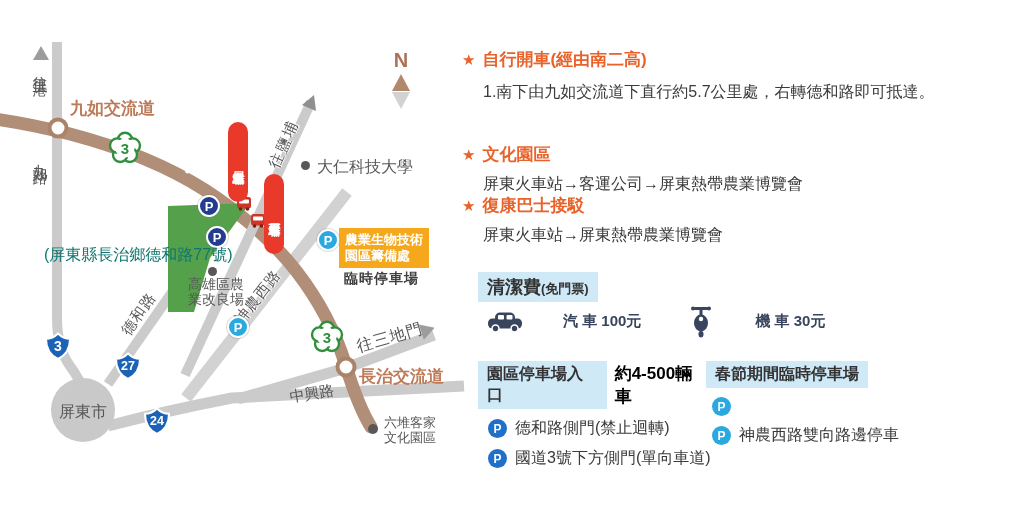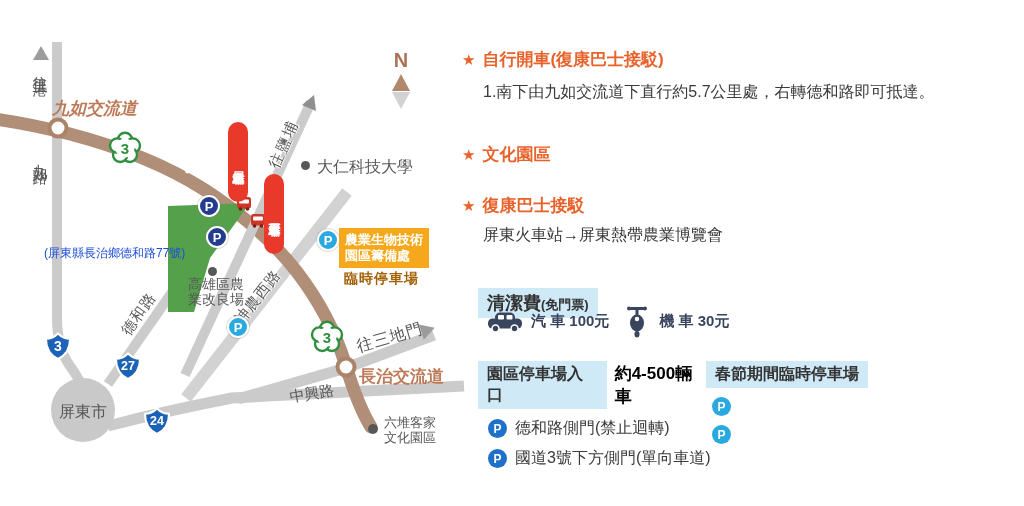--- a/index.html
+++ b/index.html
@@ -7,33 +7,33 @@
           font-family:"Liberation Sans","DejaVu Sans",sans-serif;}
   .abs{position:absolute;}
   
   .map-label{position:absolute;color:#595757;white-space:nowrap;font-size:15px;}
   .vtext{writing-mode:vertical-rl;text-orientation:upright;letter-spacing:3px;font-size:15px;}
   .rot{transform-origin:center;}
   .roadtext{text-shadow:0 0 2px #fff,0 0 2px #fff,1px 1px 0 #fff,-1px -1px 0 #fff;}
   .ic-label{color:#bd7a58;font-weight:bold;font-size:17px;}
   .expo-name{color:#3f9e3a;font-weight:bold;font-size:19px;letter-spacing:1px;
     text-shadow:-1px -1px 0 #fff,1px -1px 0 #fff,-1px 1px 0 #fff,1px 1px 0 #fff,0 0 4px #fff;}
-  .expo-addr{color:#1d4ed8;font-size:12px;}
+  .expo-addr{color:#0f766e;font-size:16px;}
   .gray-dot{position:absolute;border-radius:50%;background:#595757;}
   .pill{position:absolute;width:20px;background:#e8392b;border-radius:10px;color:#fff;
         font-size:12px;font-weight:bold;writing-mode:vertical-rl;text-orientation:upright;
         display:flex;align-items:center;justify-content:center;box-sizing:border-box;padding:5px 0;}
   .p-circle{position:absolute;width:22px;height:22px;border-radius:50%;color:#fff;font-weight:bold;
         font-size:13px;display:flex;align-items:center;justify-content:center;border:2px solid #fff;
         box-sizing:border-box;box-shadow:0 0 0 1px rgba(120,120,120,.25);}
   .p-dark{background:#233c90;}
   .p-light{background:#29a9e0;}
   .biotech-box{position:absolute;background:#f6a81c;color:#fff;font-weight:bold;font-size:13px;
         line-height:16px;padding:4px 6px;white-space:nowrap;}
-  .temp-red{color:#a16207;font-weight:bold;font-size:14px;letter-spacing:1px;}
+  .temp-red{color:#404040;font-weight:bold;font-size:14px;letter-spacing:1px;}
   .tri{width:0;height:0;position:absolute;}
   .tri-up-gray{border-left:8px solid transparent;border-right:8px solid transparent;border-bottom:14px solid #9c9c9c;}
   .compass{position:absolute;display:flex;flex-direction:column;align-items:center;}
   .compass-n{color:#ad7256;font-weight:bold;font-size:20px;line-height:20px;}
   .compass-up{width:0;height:0;border-left:9px solid transparent;border-right:9px solid transparent;border-bottom:17px solid #b2886c;margin-top:4px;}
   .compass-down{width:0;height:0;border-left:9px solid transparent;border-right:9px solid transparent;border-top:17px solid #d2d2d2;margin-top:1px;}
   .freeway-name{color:#fff;font-weight:bold;font-size:16px;letter-spacing:4px;}
   
   .sec{position:absolute;}
   .sec-title{display:flex;align-items:center;gap:7px;color:#e8622a;font-weight:bold;font-size:17px;}
@@ -127,21 +127,21 @@
 
   <div class="compass" style="left:384px;top:50px;width:34px;">
     <div class="compass-n">N</div>
     <div class="compass-up"></div>
     <div class="compass-down"></div>
   </div>
 
   <div class="tri tri-up-gray" style="left:33px;top:46px;"></div>
   <div class="map-label vtext" style="left:30px;top:64px;">往里港</div>
   <div class="map-label vtext" style="left:30px;top:152px;">九如路</div>
-  <div class="map-label ic-label" style="left:52px;top:97px;font-style:italic;">九如交流道</div>
+  <div class="map-label ic-label" style="left:70px;top:97px;">九如交流道</div>
   <div class="map-label freeway-name rot" style="left:173px;top:153px;transform:translate(-50%,-50%) rotate(40deg);">南二高</div>
 
   <div class="pill" style="left:228px;top:122px;height:80px;">屏客站上車</div>
   <div class="pill" style="left:264px;top:174px;height:80px;">屏客站下車</div>
 
   <div class="map-label roadtext rot" style="left:284px;top:144px;letter-spacing:2px;transform:translate(-50%,-50%) rotate(-66deg);">往鹽埔</div>
   <div class="gray-dot" style="left:301px;top:161px;width:9px;height:9px;"></div>
   <div class="map-label" style="left:317px;top:157px;font-size:16px;">大仁科技大學</div>
 
   <div class="p-circle p-dark" style="left:198px;top:195px;">P</div>
@@ -174,48 +174,49 @@
 
   <div class="gray-dot" style="left:368px;top:424px;width:10px;height:10px;"></div>
   <div class="map-label" style="left:384px;top:415px;font-size:13px;line-height:15px;">
     <div>六堆客家</div>
     <div>文化園區</div>
   </div>
 
   <div class="sec" style="left:462px;top:48px;width:556px;">
     <div class="sec-title">
       <span class="star">★</span>
-      <span>自行開車(復康巴士接駁)</span>
+      <span>自行開車(經由南二高)</span>
     </div>
     <div class="sec-body">
       <div>1.南下由九如交流道下直行約5.7公里處，右轉德和路即可抵達。</div>
     </div>
   </div>
 
   <div class="sec" style="left:462px;top:143px;width:556px;">
     <div class="sec-title">
       <span class="star">★</span>
       <span>文化園區</span>
     </div>
+    <div class="sec-body" style="line-height:19px;">屏東火車站→客運公司→屏東熱帶農業博覽會</div>
   </div>
 
   <div class="sec" style="left:462px;top:194px;width:556px;">
     <div class="sec-title">
       <span class="star">★</span>
       <span>復康巴士接駁</span>
     </div>
     <div class="sec-body" style="line-height:19px;">屏東火車站→屏東熱帶農業博覽會</div>
   </div>
 
-  <div class="sec" style="left:478px;top:288px;">
+  <div class="sec" style="left:478px;top:272px;">
     <span class="badge" style="font-size:18px;">
       <span>清潔費</span><span class="small">(免門票)</span>
     </span>
   </div>
-  <div class="fee-row" style="left:487px;top:303px;height:36px;">
+  <div class="fee-row" style="left:487px;top:303px;height:36px;gap:32px;">
     <svg width="36" height="22" viewBox="0 0 36 22">
       <g fill="#39455e">
         <rect x="8" y="2.5" width="20" height="10" rx="5"></rect>
         <rect x="1" y="8.5" width="34" height="10" rx="4.5"></rect>
       </g>
       <rect x="11" y="5" width="6" height="4.5" rx="1" fill="#fff"></rect>
       <rect x="19.5" y="5" width="6" height="4.5" rx="1" fill="#fff"></rect>
       <circle cx="8.5" cy="18.5" r="4.2" fill="#fff"></circle>
         <circle cx="27.5" cy="18.5" r="4.2" fill="#fff"></circle>
       <circle cx="8.5" cy="18.5" r="2.7" fill="#39455e"></circle>
@@ -253,16 +254,17 @@
 
   <div class="sec" style="left:706px;top:361px;width:318px;">
     <div class="park-head">
       <span class="badge">春節期間臨時停車場</span>
     </div>
     <div class="park-item" style="margin-left:6px;">
       <span class="park-p pp-cyan">P</span>
     </div>
     <div class="park-item" style="margin-left:6px;">
       <span class="park-p pp-cyan">P</span>
+      <span><span>神農西路雙向路邊停車</span><span class="red"></span></span>
     </div>
   </div>
 
 </div>
 
 </body></html>

